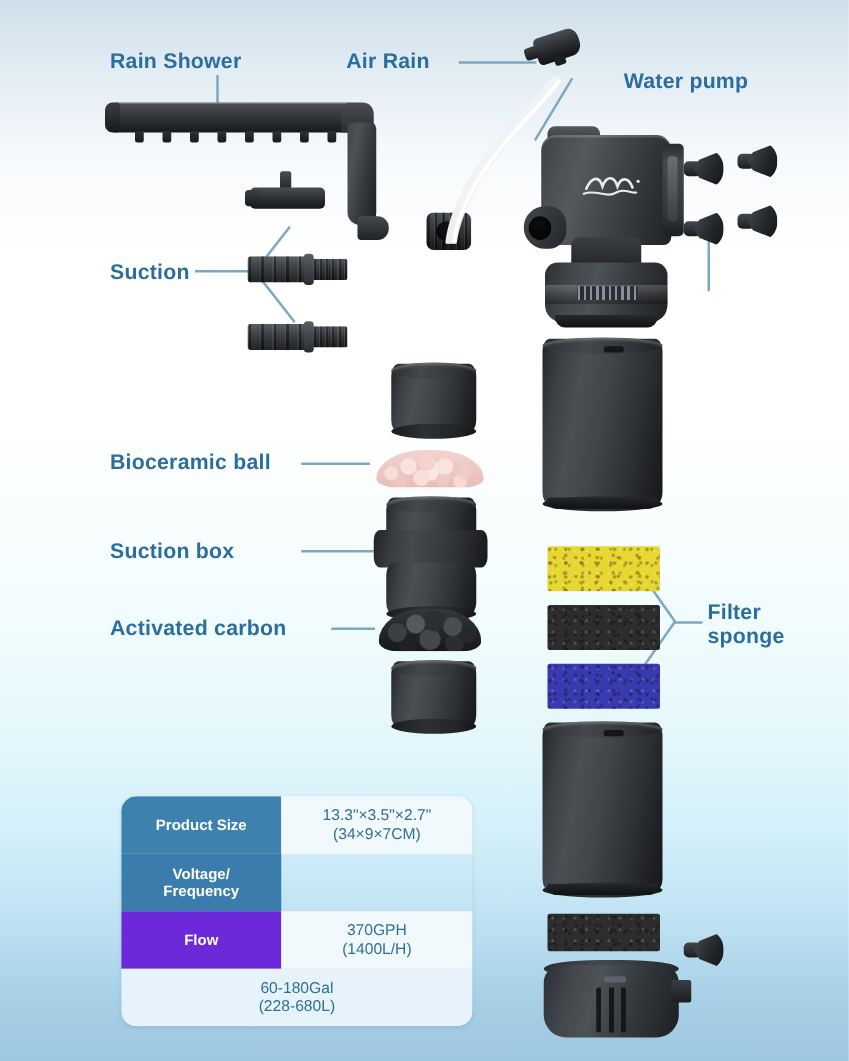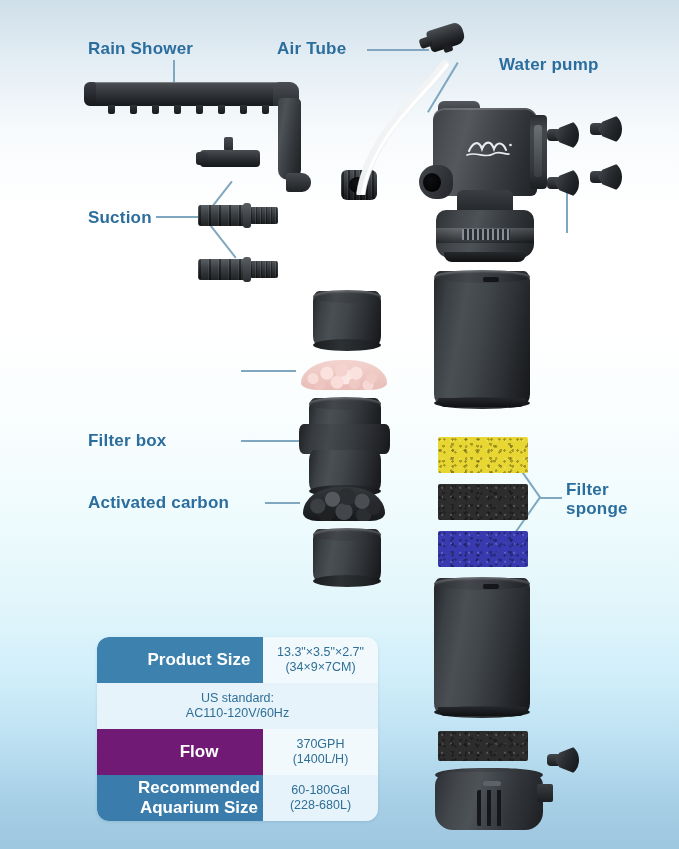--- a/index.html
+++ b/index.html
@@ -297,47 +297,47 @@
 
   
   #spec-table{
     position:absolute;left:97px;top:637px;width:281px;height:184px;
     border-radius:12px;overflow:hidden;
     box-shadow:0 1px 3px rgba(40,90,120,.15);
   }
   .spec-row{display:flex;height:46px;}
   .spec-key{
     width:128px;display:flex;align-items:center;justify-content:center;text-align:center;
-    color:#ffffff;font-weight:bold;font-size:17px;line-height:1.18;
+    color:#ffffff;font-weight:bold;font-size:12px;line-height:1.18;
     white-space:pre-line;
-    padding-left:38px;
   }
   .spec-val{
     flex:1;display:flex;align-items:center;justify-content:center;text-align:center;
     color:#2f6f96;font-size:12.5px;line-height:1.2;white-space:pre-line;
   }
   .k0{background:#3d82af;border-radius:12px 0 0 0;}
   .k1{background:#3a7cab;}
-  .k2{background:#701a75;}
+  .k2{background:#6d28d9;}
   .k3{background:#3a7cab;border-radius:0 0 0 12px;}
   .v0{background:#f2f9fd;}
   .v1{background:#e7f3fb;}
   .v2{background:#f2f9fd;}
   .v3{background:#e7f3fb;}
 </style>
 </head>
 <body>
 
 <div class="stage">
 
   <div class="lbl sz17" style="left:88px;top:39px;">Rain Shower</div>
-  <div class="lbl sz17" style="left:277px;top:39px;">Air Tube</div>
+  <div class="lbl sz17" style="left:277px;top:39px;">Air Rain</div>
   <div class="lbl sz17" style="left:463px;top:55px;margin-left:36px;">Water pump</div>
   <div class="lbl sz17" style="left:88px;top:208px;">Suction</div>
-  <div class="lbl sz17" style="left:88px;top:431px;">Filter box</div>
+  <div class="lbl sz17" style="left:88px;top:360px;">Bioceramic ball</div>
+  <div class="lbl sz17" style="left:88px;top:431px;">Suction box</div>
   <div class="lbl sz17" style="left:566px;top:480px;">Filter
 sponge</div>
   <div class="lbl sz17" style="left:88px;top:493px;">Activated carbon</div>
 
   <div class="line vline" style="left:173px;top:60px;height:24px;"></div>
   <div class="line hline" style="left:367px;top:49px;width:62px;"></div>
   <div class="diag" style="left:458px;top:62px;width:58px;transform:rotate(121deg);"></div>
   <div class="line vline" style="left:566px;top:191px;height:42px;"></div>
 
   <div class="line hline" style="left:156px;top:216px;width:48px;"></div>
@@ -482,29 +482,27 @@
   <div class="abs" id="motor-notch"></div>
   <div class="abs" id="motor-tab"></div>
 
   <div id="spec-table">
     <div class="spec-row">
       <div class="spec-key k0">Product Size</div>
       <div class="spec-val v0">13.3"×3.5"×2.7"
 (34×9×7CM)</div>
     </div>
     <div class="spec-row">
-      <div class="spec-val v1">US standard:
-AC110-120V/60Hz</div>
+      <div class="spec-key k1">Voltage/
+Frequency</div>
     </div>
     <div class="spec-row">
       <div class="spec-key k2">Flow</div>
       <div class="spec-val v2">370GPH
 (1400L/H)</div>
     </div>
     <div class="spec-row">
-      <div class="spec-key k3">Recommended
-Aquarium Size</div>
       <div class="spec-val v3">60-180Gal
 (228-680L)</div>
     </div>
   </div>
 
 </div>
 
 </body></html>

